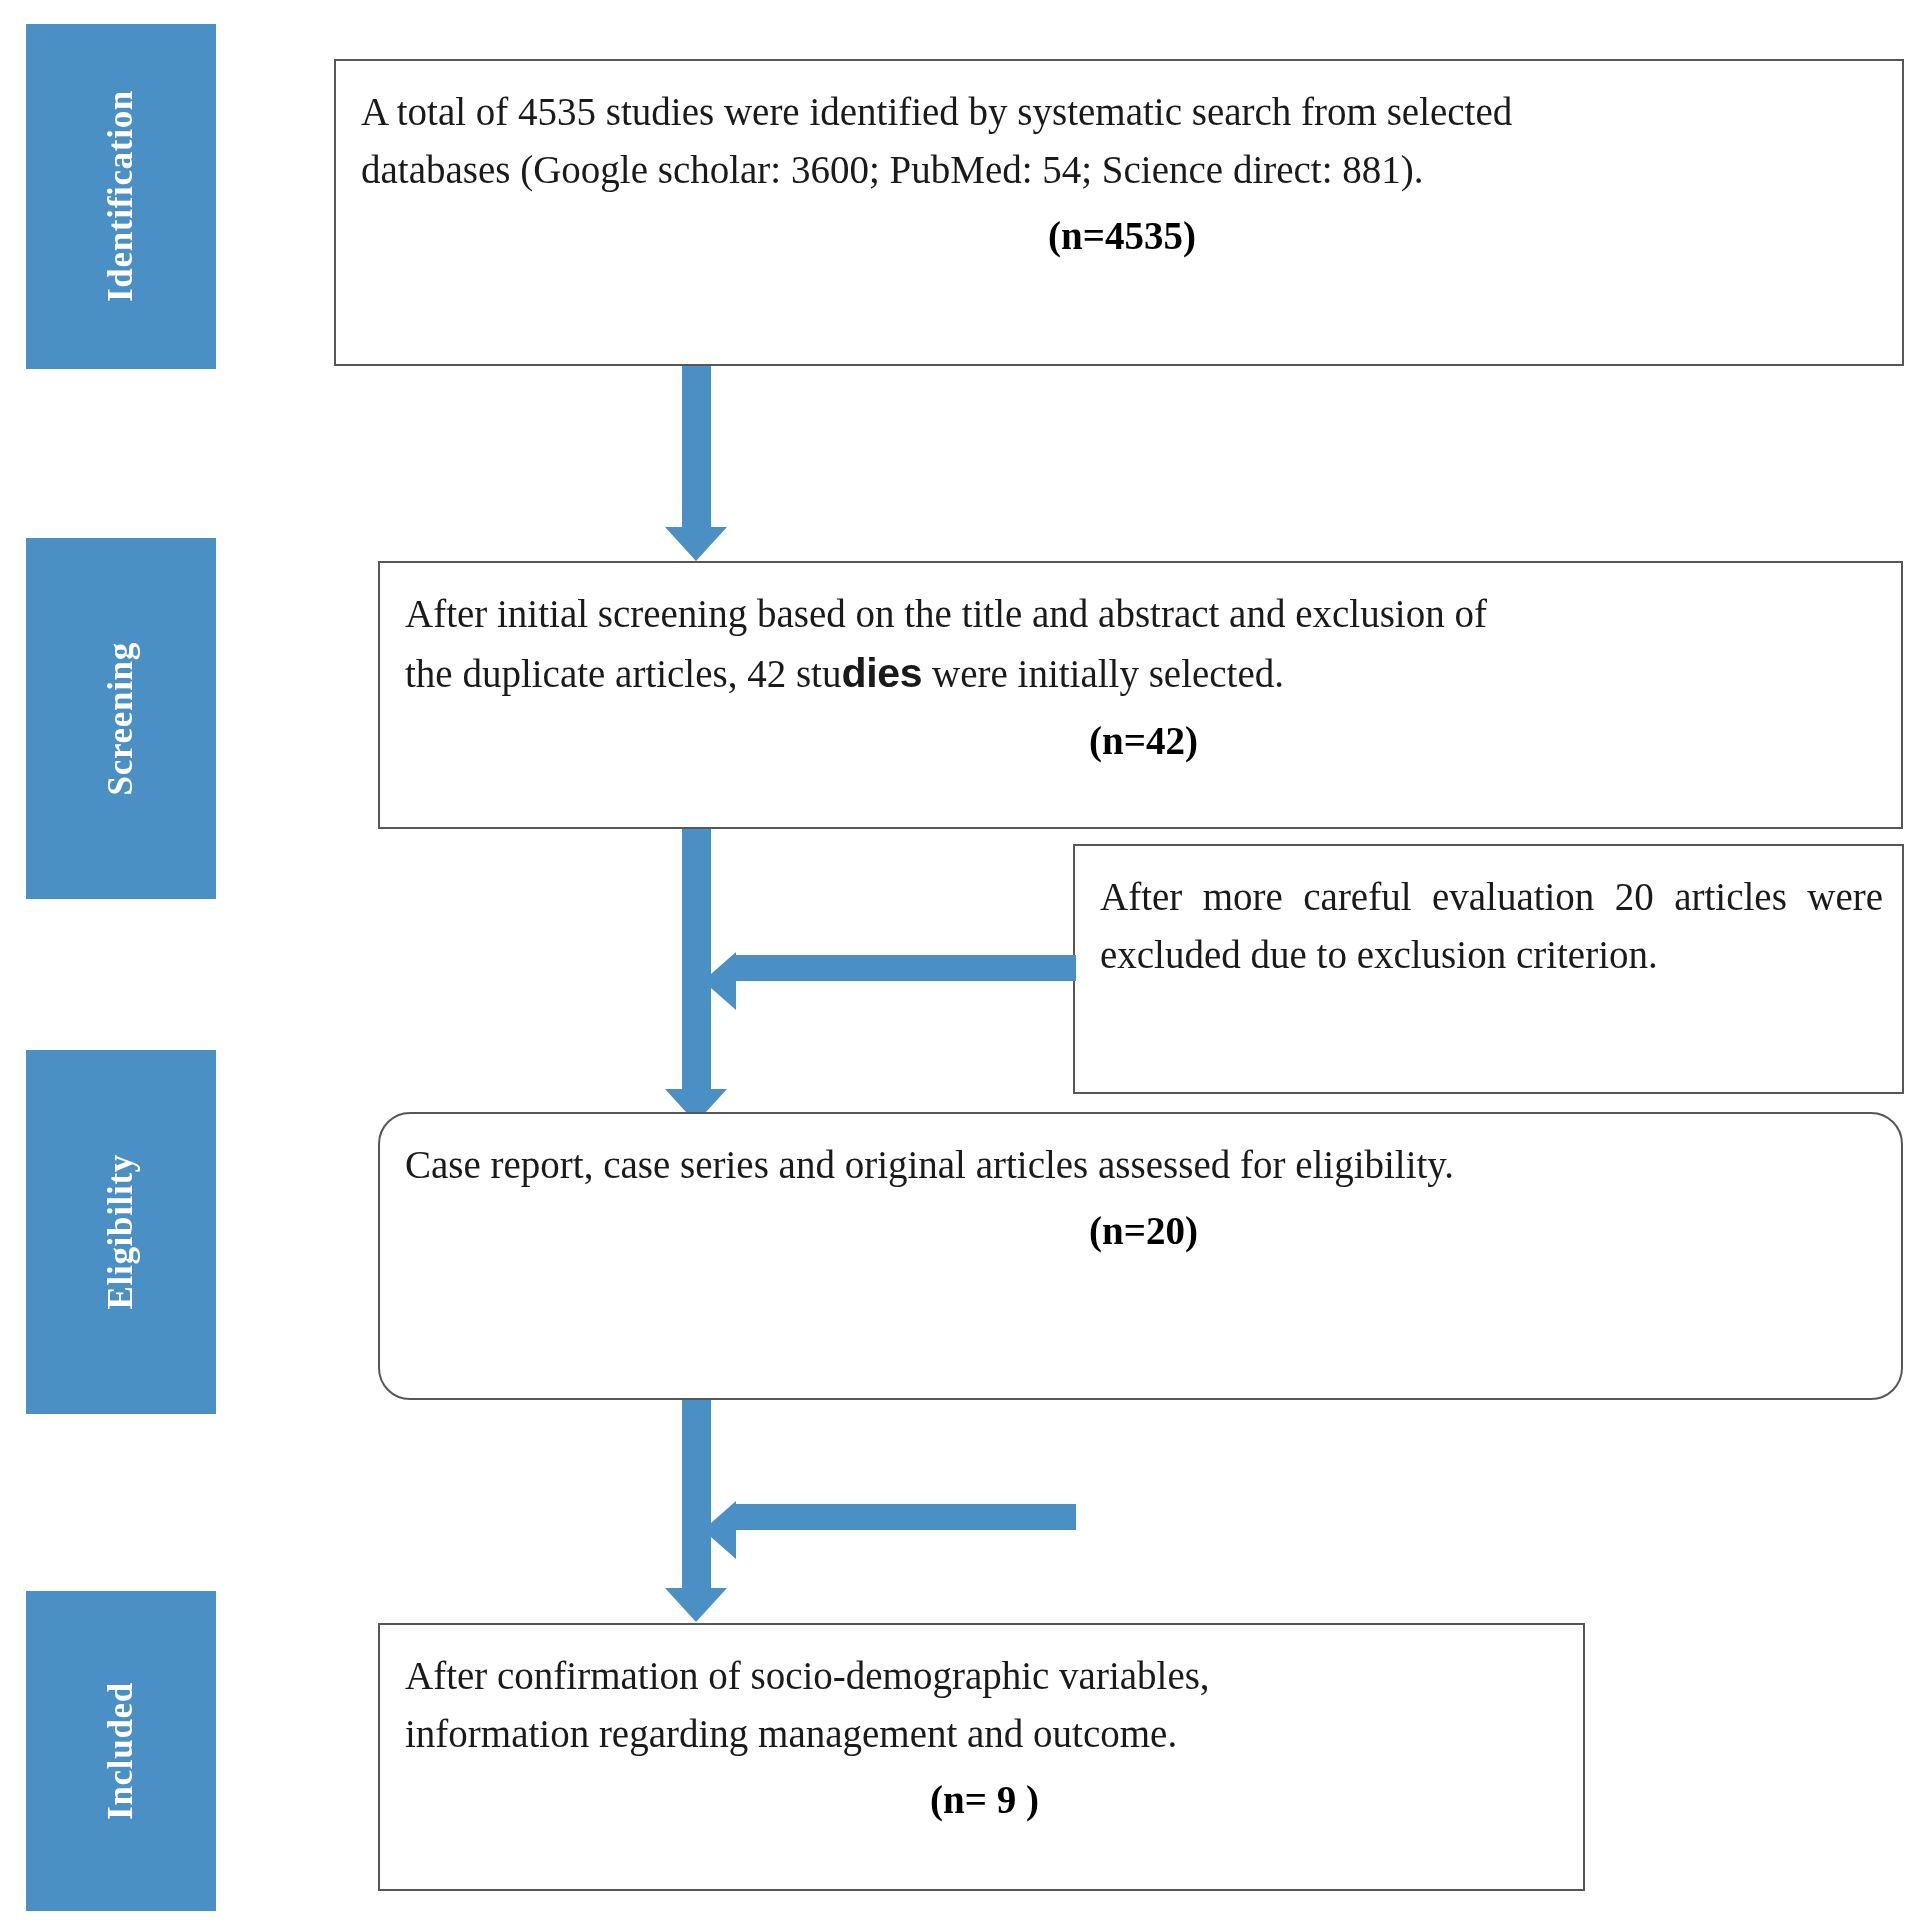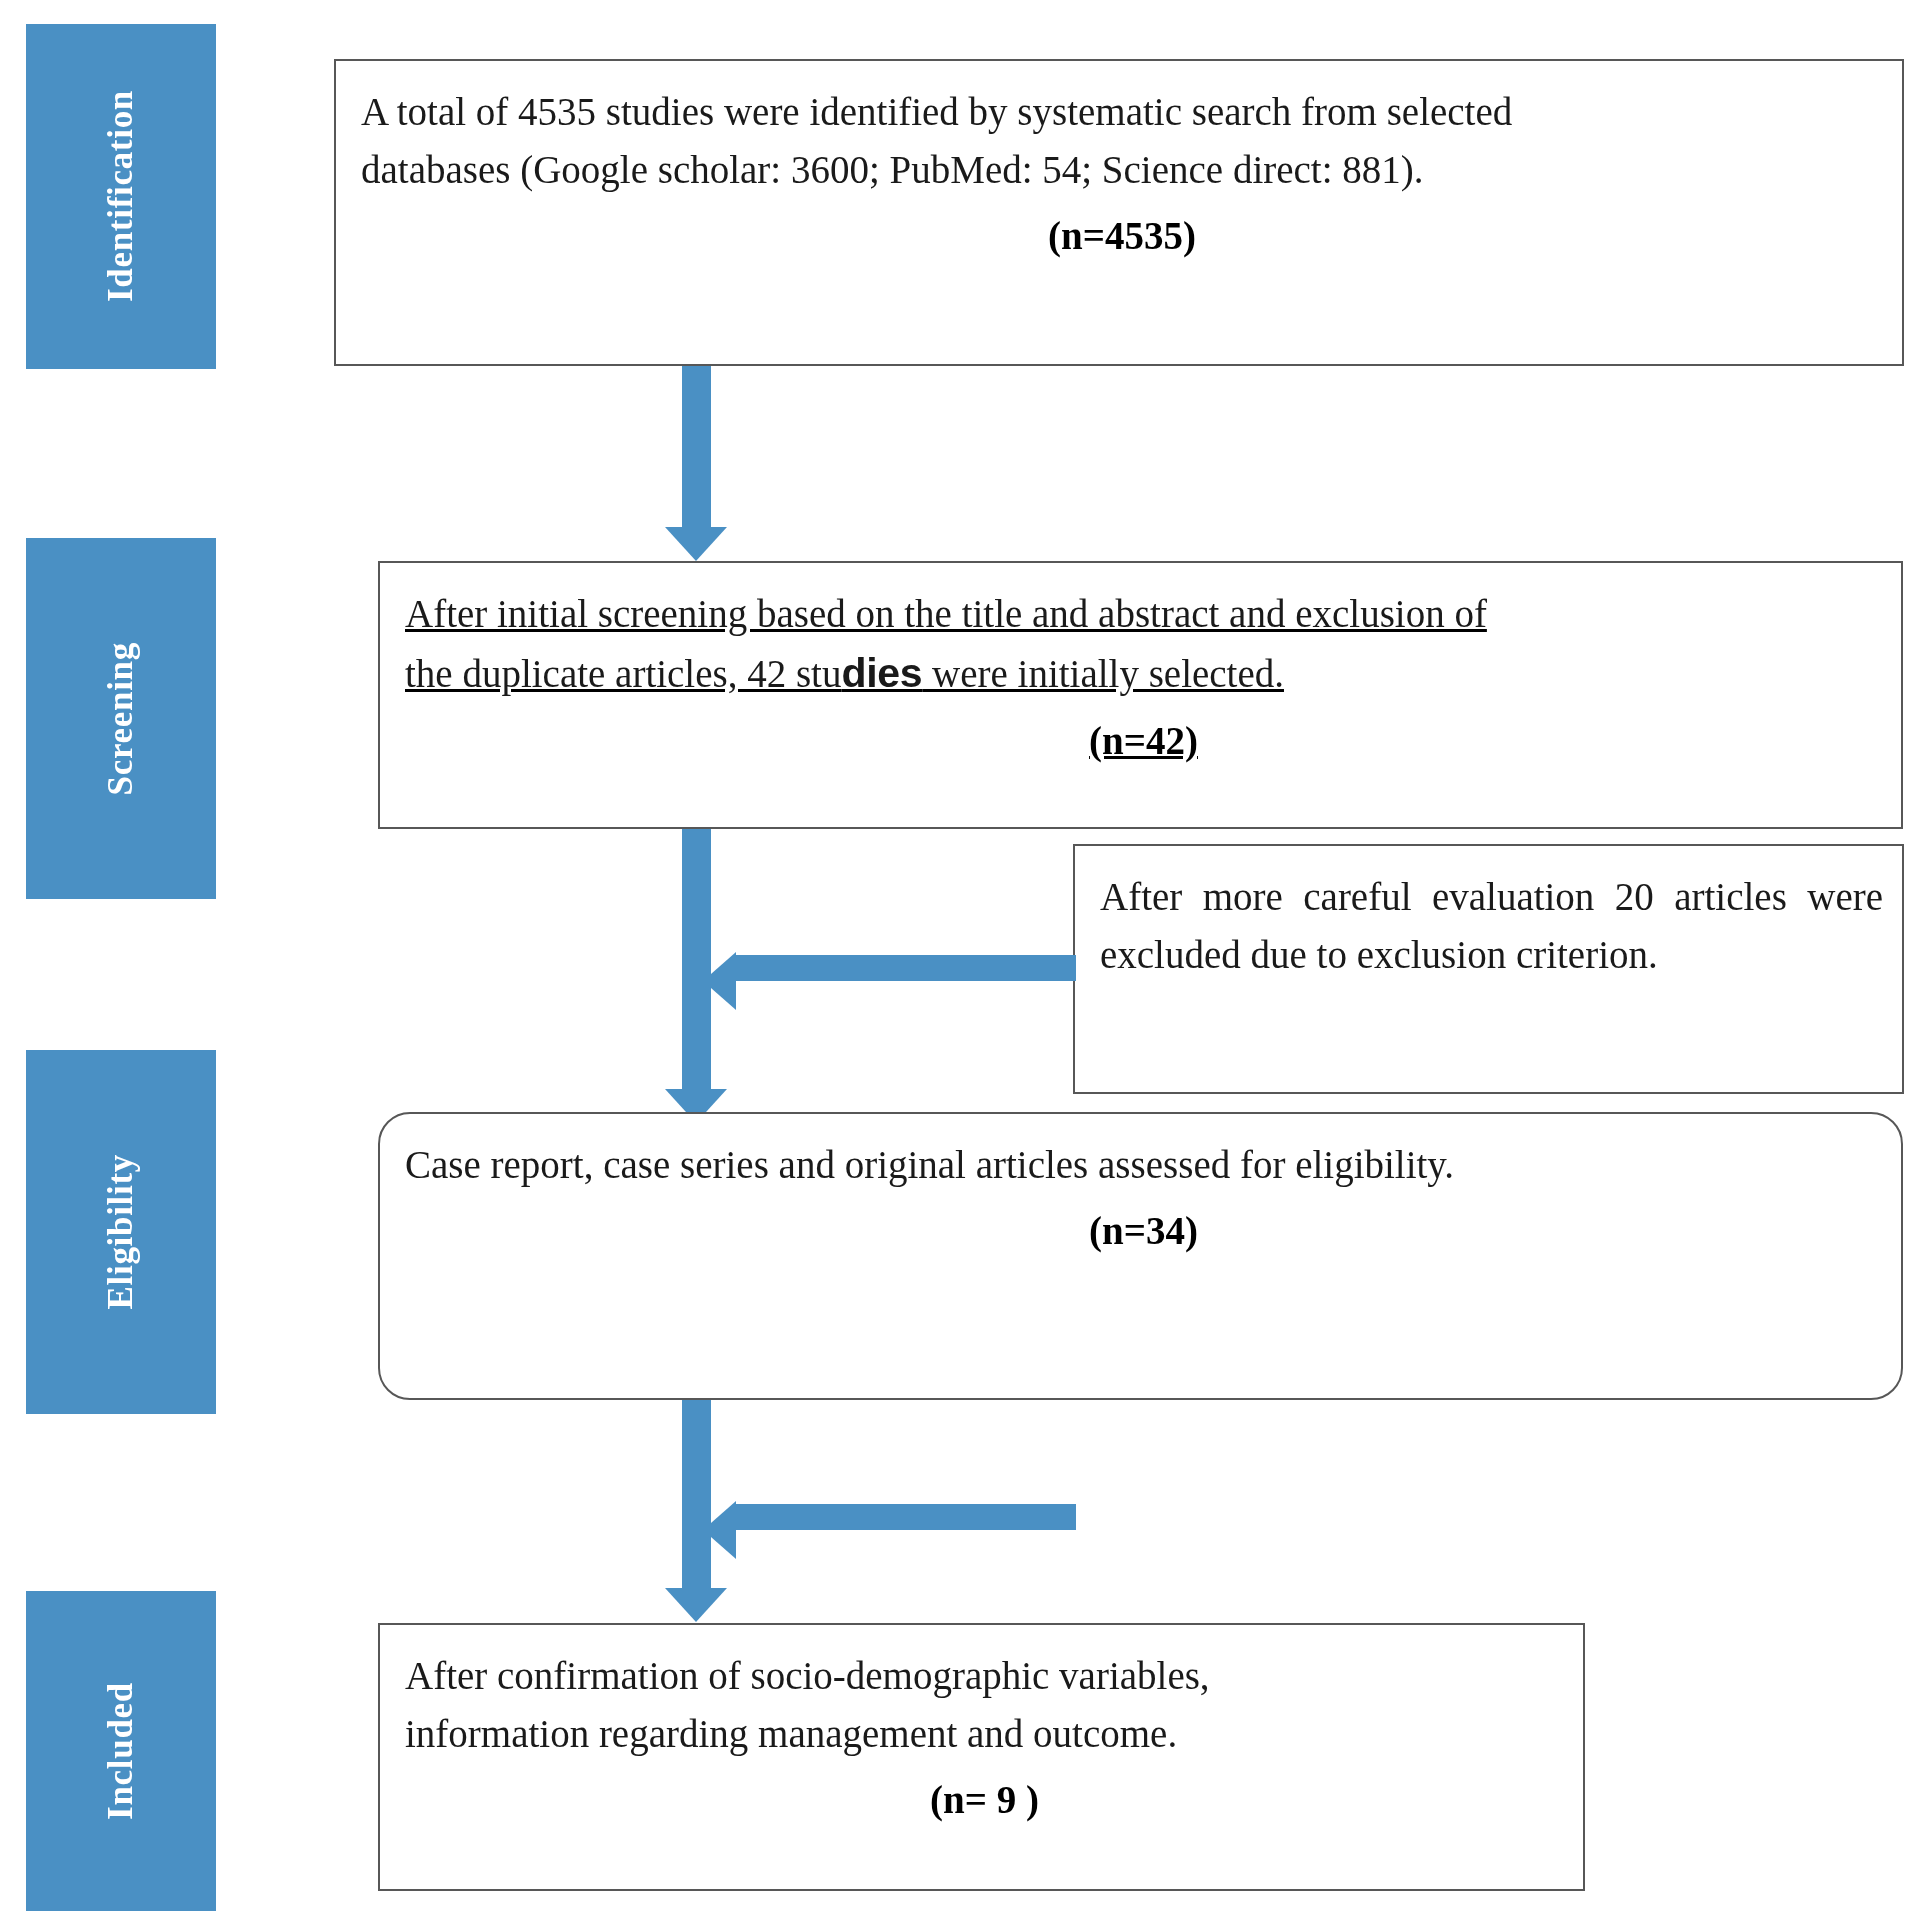--- a/index.html
+++ b/index.html
@@ -138,21 +138,21 @@
     <div class="line">A total of 4535 studies were identified by systematic search from selected</div>
     <div class="line">databases (Google scholar: 3600; PubMed: 54; Science direct: 881).</div>
     <div class="count">(n=4535)</div>
   </div>
 
   <div class="arrow-v" style="left:682px; top:366px;">
     <div class="shaft" style="height:161px;"></div>
     <div class="head" style="top:161px;"></div>
   </div>
 
-  <div class="flow-box" style="left:378px; top:561px; width:1525px; height:268px;text-decoration:underline;">
+  <div class="flow-box" style="left:378px; top:561px; width:1525px; height:268px;">
     <div class="line">After initial screening based on the title and abstract and exclusion of</div>
     <div class="line"><span>the duplicate articles, 42 stu</span><span class="odd-run">dies</span><span> were initially selected.</span></div>
     <div class="count">(n=42)</div>
   </div>
 
   <div class="arrow-v" style="left:682px; top:829px;">
     <div class="shaft" style="height:260px;"></div>
     <div class="head" style="top:260px;"></div>
   </div>
 
@@ -160,21 +160,21 @@
     <div class="line">After more careful evaluation 20 articles were excluded due to exclusion criterion.</div>
   </div>
 
   <div class="arrow-h" style="left:703px; top:968px; width:373px;">
     <div class="head"></div>
     <div class="shaft" style="left:33px; right:0; width:340px; margin-top:-13px;"></div>
   </div>
 
   <div class="flow-box" style="left:378px; top:1112px; width:1525px; height:288px;border-radius:32px;">
     <div class="line">Case report, case series and original articles assessed for eligibility.</div>
-    <div class="count">(n=34)</div>
+    <div class="count">(n=20)</div>
   </div>
 
   <div class="arrow-v" style="left:682px; top:1400px;">
     <div class="shaft" style="height:188px;"></div>
     <div class="head" style="top:188px;"></div>
   </div>
 
 
   <div class="arrow-h" style="left:703px; top:1517px; width:373px;">
     <div class="head"></div>

